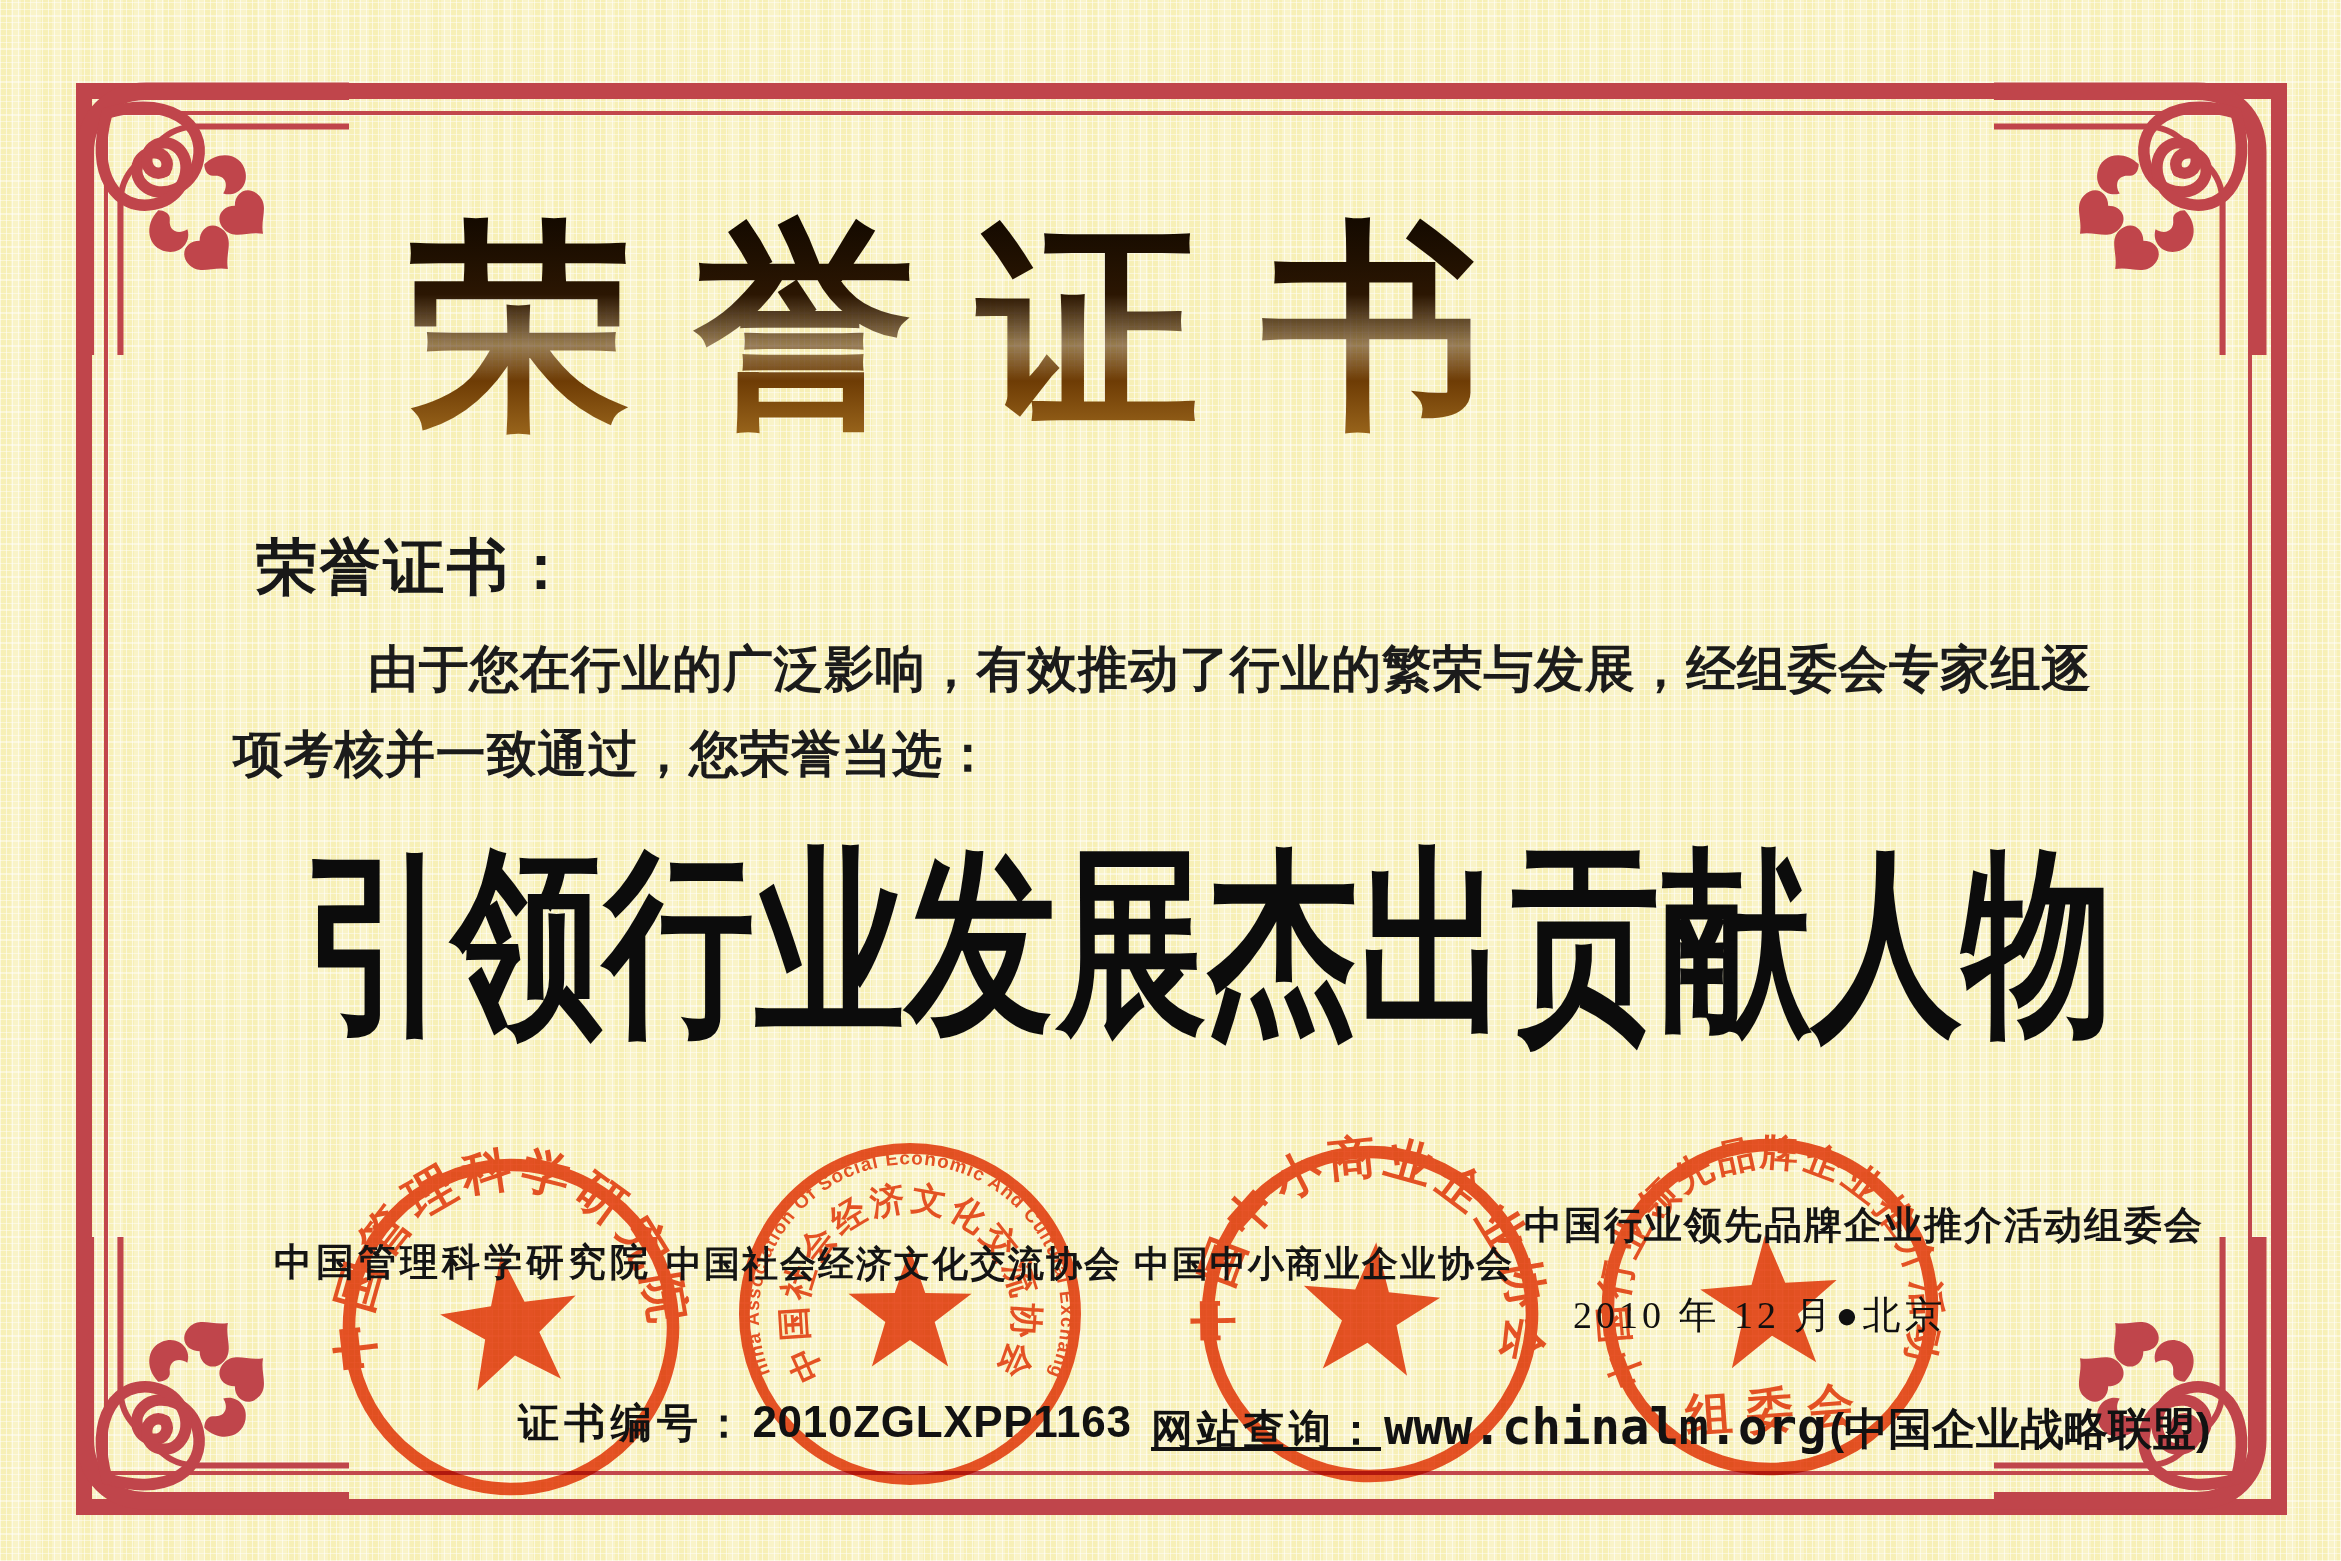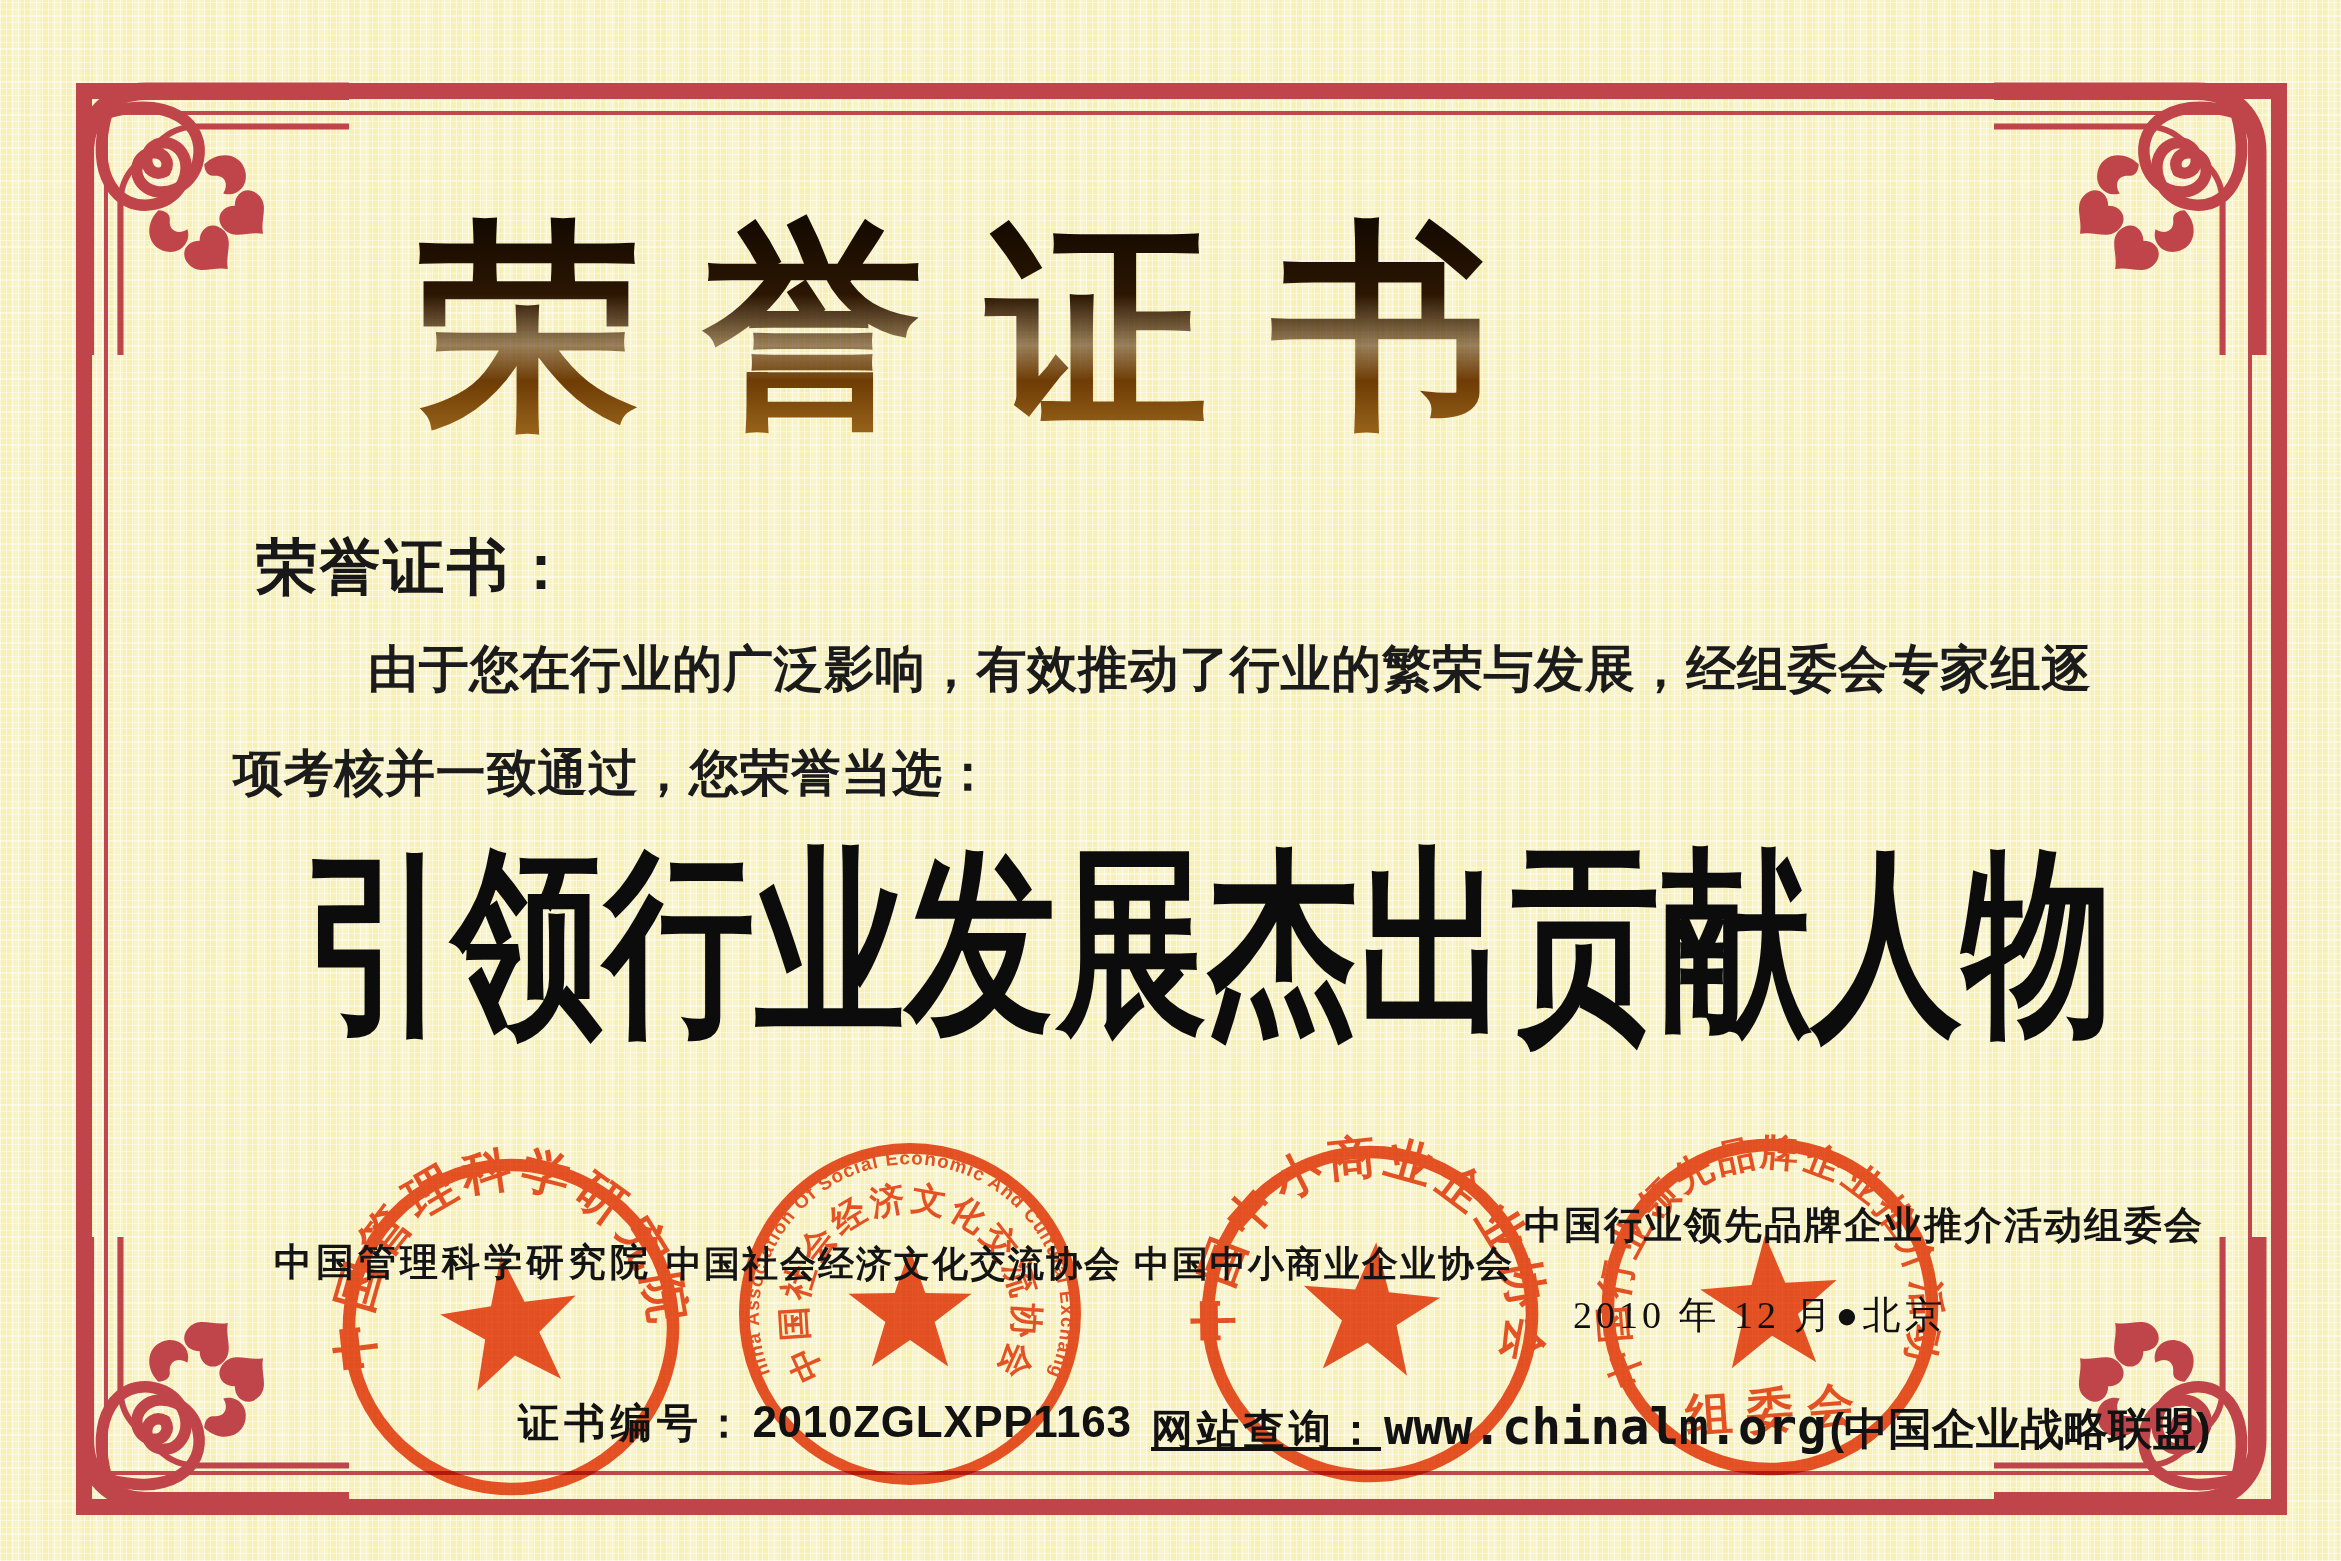--- a/index.html
+++ b/index.html
@@ -22,32 +22,32 @@
     left:104px;top:111px;right:90px;bottom:86px;
     border:4.6px solid #c2474c; z-index:1;
   }
   .corner{width:284px;height:284px;z-index:2;}
   .corner.tl{left:65px;top:71px;}
   .corner.tr{left:1994px;top:71px;transform:scaleX(-1);}
   .corner.bl{left:65px;top:1237px;transform:scaleY(-1);}
   .corner.br{left:1994px;top:1237px;transform:scale(-1,-1);}
   
   .title{
-    left:9px;top:198px;width:1956px;text-align:center;z-index:3;
+    left:0;top:198px;width:1956px;text-align:center;z-index:3;
     font-family:"DejaVu Serif", serif;font-weight:bold;
     font-size:221px;line-height:1.15;
     letter-spacing:63px;margin-right:-63px;
     background:linear-gradient(180deg,#140a00 8%,#2b1602 38%,#53290293 58%,#6e3c05 72%,#96621a 92%);
     -webkit-background-clip:text;background-clip:text;color:transparent;
     text-shadow:none;
   }
   .salutation{left:256px;top:527px;font-size:61px;font-weight:bold;color:#181818;z-index:3;letter-spacing:2.6px;}
   .body-line{font-size:50px;font-weight:bold;color:#1b1b1b;z-index:3;letter-spacing:0.7px;}
   .body-line.l1{left:368px;top:636px;}
-  .body-line.l2{left:233px;top:740px;}
+  .body-line.l2{left:233px;top:721px;}
   .award{
     left:0;top:832px;width:2319px;z-index:3;
     font-size:200px;font-weight:bold;color:#0c0c0c;line-height:1.1;
     font-family:"DejaVu Serif", serif;
   }
   .award span{display:inline-block;transform:scaleX(0.75);transform-origin:center;letter-spacing:1.3px;white-space:nowrap;}
   
   .seal{z-index:4;opacity:0.93;mix-blend-mode:multiply;}
   .seal text{font-family:"Liberation Sans", sans-serif;font-weight:bold;}
   

